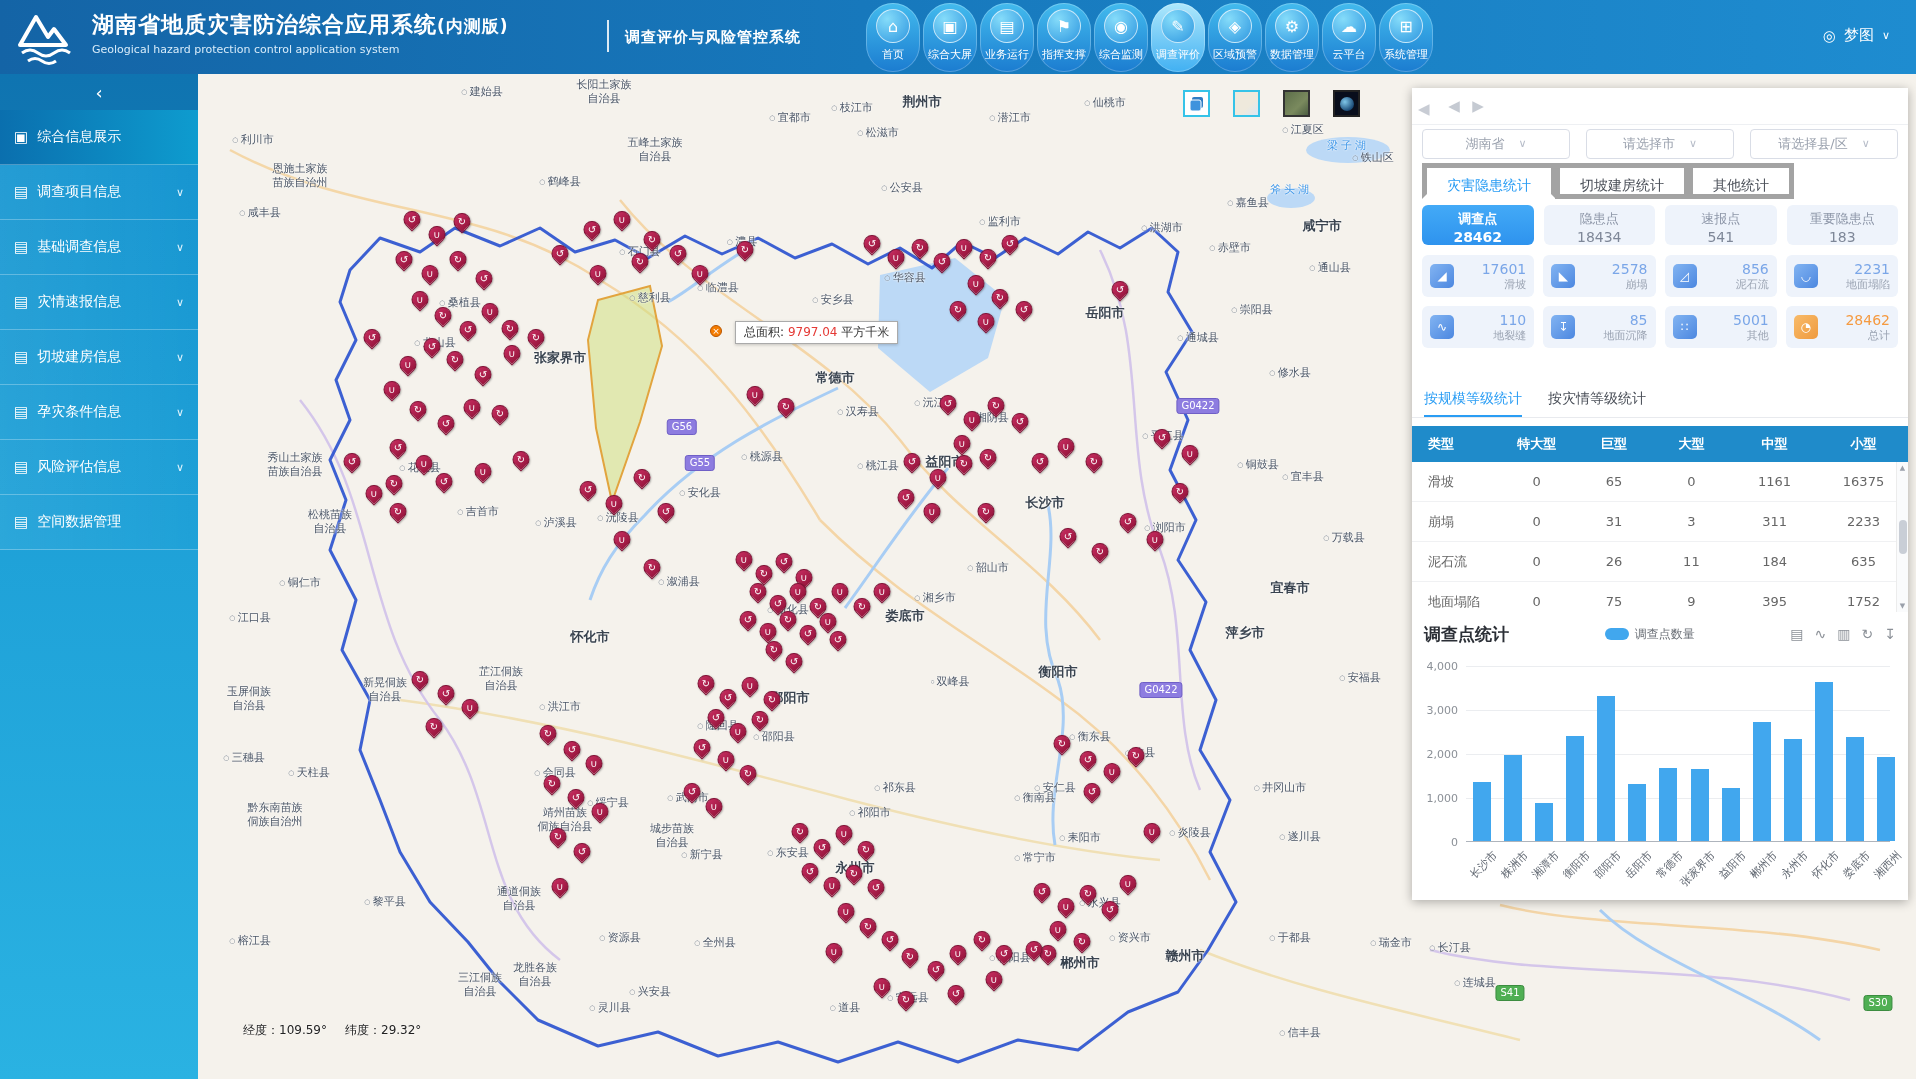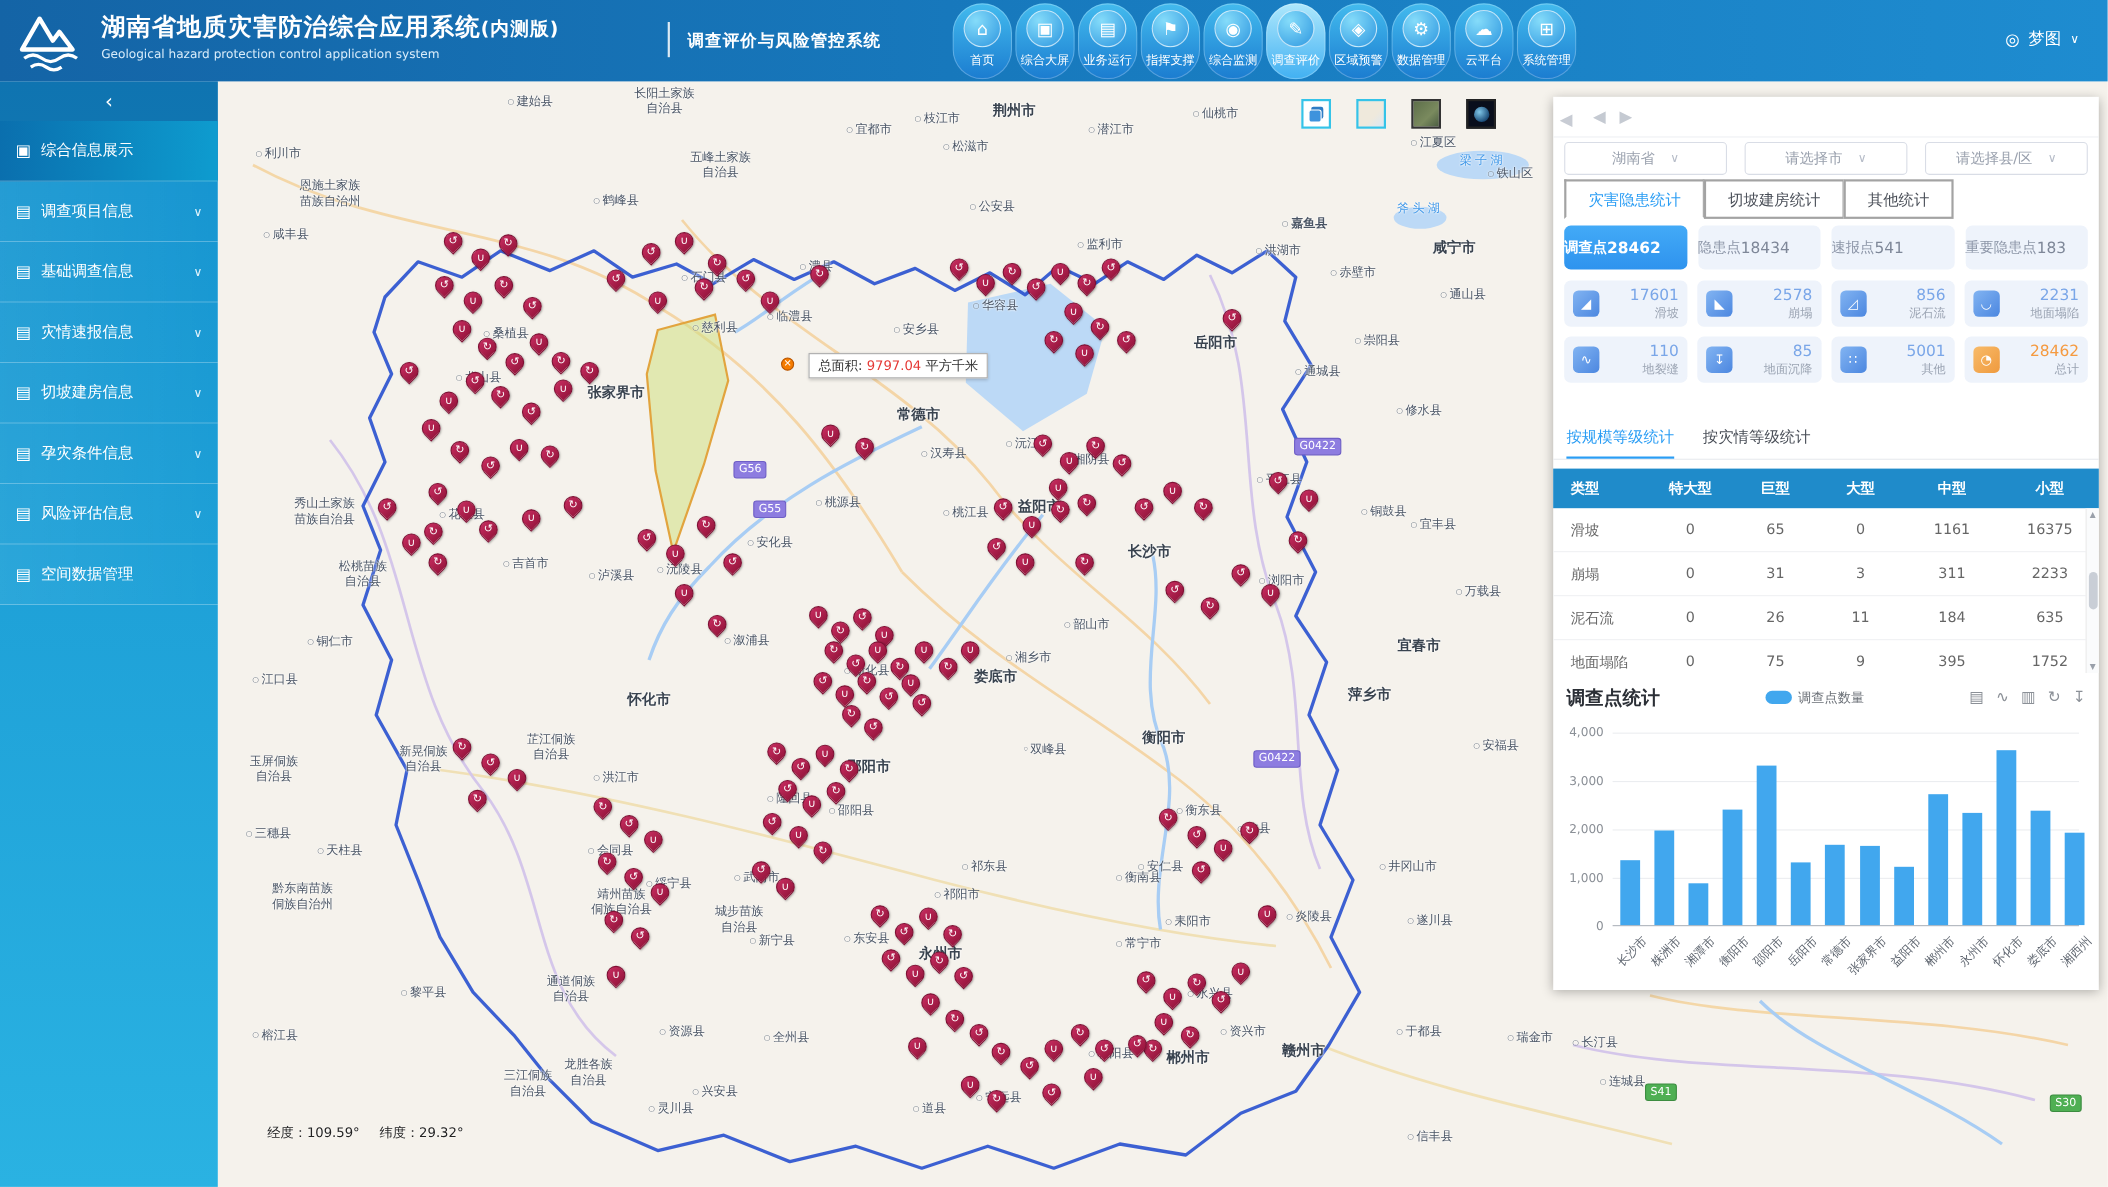--- a/index.html
+++ b/index.html
@@ -60,24 +60,24 @@
 
   
   #panel { position:absolute; left:1412px; top:88px; width:496px; height:812px; background:#fff; box-shadow:0 2px 10px rgba(0,0,0,.3); z-index:8; display:flex; flex-direction:column; }
   #panel-head { height:42px; display:flex; align-items:center; border-bottom:1px solid #eef0f3; padding:0 10px; }
   .year-arrow { color:#c5cad2; font-size:15px; cursor:pointer; width:24px; text-align:center; }
   #year-label { flex:1; text-align:center; font-size:16px; color:#3a3f47; }
   #selects-row { height:44px; display:flex; align-items:center; gap:16px; padding:0 10px; }
   .select { flex:1; height:30px; border:1px solid #d9dde6; border-radius:4px; display:flex; align-items:center; justify-content:center; gap:14px; font-size:13px; color:#99a0ad; cursor:pointer; }
   .select .chev { color:#b6bcc8; font-size:11px; }
   #tabs-row { height:42px; display:flex; align-items:flex-end; padding:0 10px; }
-  .tab { border:2px solid #a3a3a3; height:36px; line-height:34px; padding:0 20px; font-size:14px; color:#4a4f58; background:#fff; margin-right:-1px; cursor:pointer; }
+  .tab { border:5px solid #a3a3a3; height:36px; line-height:34px; padding:0 20px; font-size:14px; color:#4a4f58; background:#fff; margin-right:-1px; cursor:pointer; }
   .tab.active { color:#2a9df4; border-bottom-color:#fff; }
   #cards-row { height:54px; display:flex; gap:10px; padding:6px 10px 2px; }
-  .stat-card { flex:1; border-radius:6px; background:#eef3fb; display:flex; flex-direction:row; align-items:center; justify-content:flex-start; cursor:pointer; }
+  .stat-card { flex:1; border-radius:6px; background:#eef3fb; display:flex; flex-direction:column; align-items:center; justify-content:flex-end; cursor:pointer; }
   .stat-card .lb { font-size:13px; color:#8d96a8; }
   .stat-card .vl { font-size:14px; color:#7e8798; margin-top:1px; }
   .stat-card.active { background:linear-gradient(180deg,#43aaf7,#2e93ee); }
   .stat-card.active .lb, .stat-card.active .vl { color:#fff; font-weight:bold; }
   #type-grid { display:grid; grid-template-columns:repeat(4,1fr); gap:9px; padding:8px 10px; }
   .type-card { height:42px; background:#eef3fb; border-radius:6px; display:flex; align-items:center; padding:0 8px; gap:7px; }
   .type-icon { width:24px; height:24px; border-radius:5px; background:linear-gradient(135deg,#82b4f2,#4c87e0); color:#fff; font-size:12px; display:flex; align-items:center; justify-content:center; flex:none; }
   .type-icon.orange { background:linear-gradient(135deg,#f8bb6a,#ef9a3e); }
   .type-txt { display:flex; flex-direction:column; align-items:flex-end; flex:1; }
   .type-val { font-size:14px; color:#7aa6e8; }
@@ -224,21 +224,21 @@
       <div class="map-label b" style="left: 1290px; top: 588px;">宜春市</div>
       <div class="map-label c" style="left: 1163px; top: 436px;">平江县</div>
       <div class="map-label c" style="left: 1258px; top: 465px;">铜鼓县</div>
       <div class="map-label c" style="left: 1303px; top: 477px;">宜丰县</div>
       <div class="map-label c" style="left: 1290px; top: 373px;">修水县</div>
       <div class="map-label c" style="left: 1198px; top: 338px;">通城县</div>
       <div class="map-label c" style="left: 1330px; top: 268px;">通山县</div>
       <div class="map-label c" style="left: 1252px; top: 310px;">崇阳县</div>
       <div class="map-label c" style="left: 1230px; top: 248px;">赤壁市</div>
       <div class="map-label b" style="left: 1322px; top: 226px;">咸宁市</div>
-      <div class="map-label c" style="left: 1186px; top: 203px; font-weight: bold;">嘉鱼县</div>
+      <div class="map-label c" style="left: 1248px; top: 203px;">嘉鱼县</div>
       <div class="map-label w" style="left: 1291px; top: 190px;">斧头湖</div>
       <div class="map-label w" style="left: 1348px; top: 146px;">梁子湖</div>
       <div class="map-label c" style="left: 1303px; top: 130px;">江夏区</div>
       <div class="map-label c" style="left: 1373px; top: 158px;">铁山区</div>
       <div class="map-label c" style="left: 260px; top: 213px;">咸丰县</div>
       <div class="map-label p" style="left: 295px; top: 465px;">秀山土家族
 苗族自治县</div>
       <div class="map-label p" style="left: 330px; top: 522px;">松桃苗族
 自治县</div>
       <div class="map-label c" style="left: 300px; top: 583px;">铜仁市</div>

